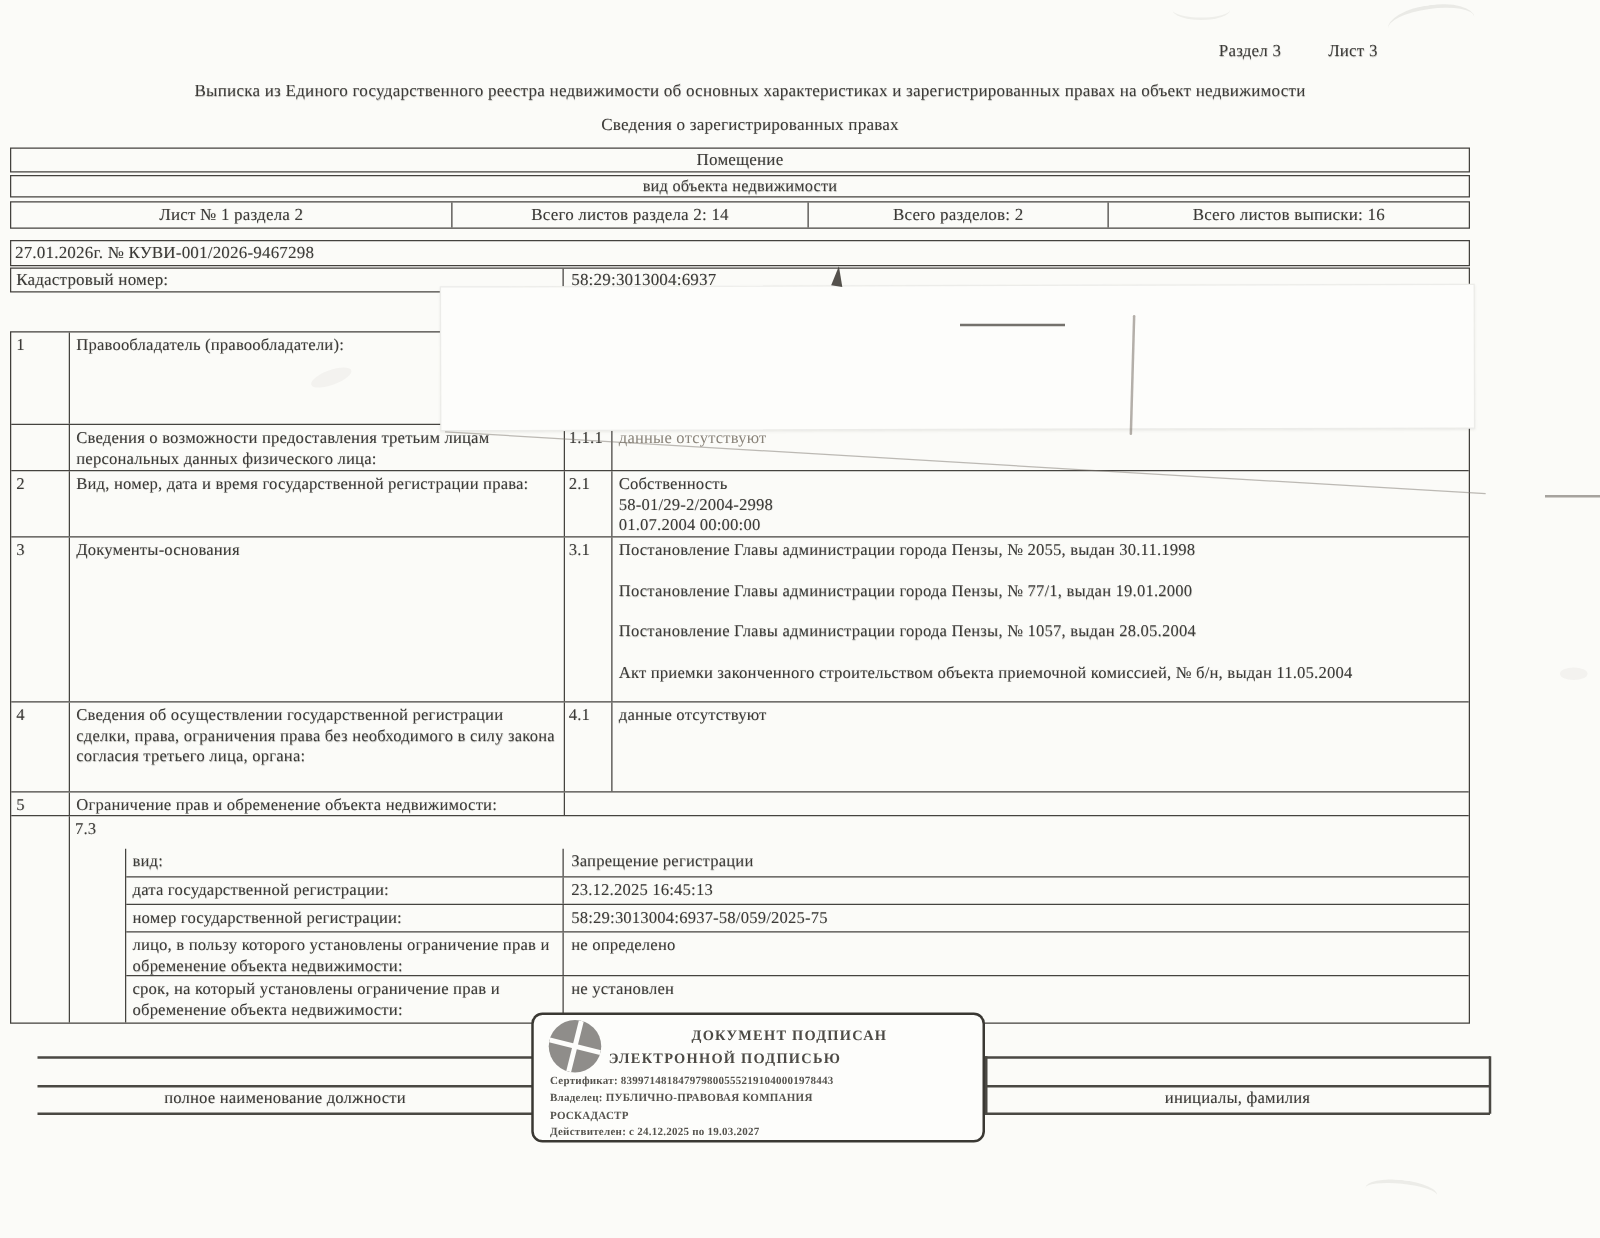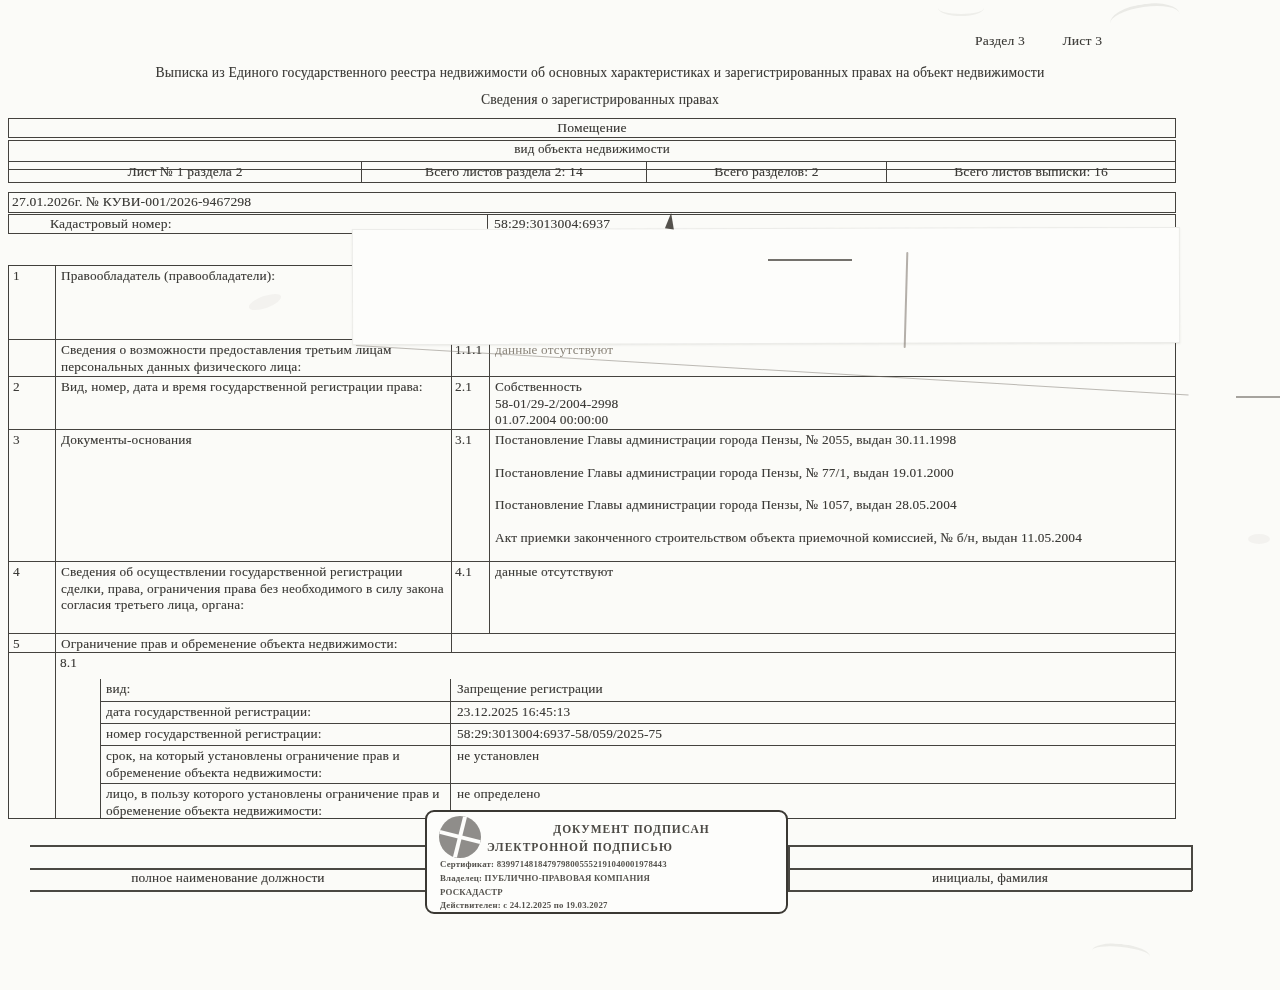--- a/index.html
+++ b/index.html
@@ -16,26 +16,26 @@
     letter-spacing:0.2px;
   }
   .center{text-align:center;}
   .box{border:1.6px solid #44423e;box-sizing:border-box;background:transparent;}
   
   .corner{top:33px;left:975px;width:220px;font-size:13.5px;}
   .corner span{margin-right:34px;}
   .title{top:65px;left:40px;width:1120px;font-size:13.6px;}
   .subtitle{top:92px;left:40px;width:1120px;font-size:13.6px;}
   .hb1{top:118px;left:8px;width:1168px;height:20px;font-size:13.5px;line-height:17px;}
-  .hb2{top:140px;left:8px;width:1168px;height:30px;font-size:13px;line-height:15px;}
+  .hb2{top:140px;left:8px;width:1168px;height:18px;font-size:13px;line-height:15px;}
   .hb3{top:161px;left:8px;width:1168px;height:22px;display:flex;font-size:13.5px;}
   .hb3 .hcell{flex:0 0 auto;border-left:1.6px solid #44423e;display:flex;align-items:center;justify-content:center;box-sizing:border-box;height:100%;}
   .hb3 .hcell:first-child{border-left:none;}
   .daterow{top:192px;left:8px;width:1168px;height:21px;font-size:13.5px;line-height:18px;padding-left:3px;}
-  .cadrow{top:214px;left:8px;width:1168px;height:20px;display:flex;font-size:13.5px;padding-left:37px;}
+  .cadrow{top:214px;left:8px;width:1168px;height:20px;display:flex;font-size:13.5px;}
   .cadrow .cl{width:442px;border-right:1.6px solid #44423e;box-sizing:border-box;padding:1px 4px;}
   .cadrow .cv{flex:1;padding:1px 6px;}
   
   .mtable{top:265px;left:8px;width:1168px;border:1.8px solid #413f3b;box-sizing:border-box;font-size:13.2px;line-height:16.5px;background:transparent;}
   .mrow{display:flex;border-top:1.6px solid #45433f;box-sizing:border-box;}
   .mrow:first-child{border-top:none;}
   .mc{box-sizing:border-box;padding:2px 5px;border-left:1.6px solid #45433f;}
   .mc:first-child{border-left:none;}
   .c-num{flex:0 0 46px;padding-left:4px;}
   .c-label{flex:0 0 396px;}
@@ -173,41 +173,41 @@
   </div>
 
   <div class="mrow r5">
     <div class="mc c-num">5</div>
     <div class="mc" style="flex:0 0 396px;">Ограничение прав и обременение объекта недвижимости:</div>
     <div class="mc c-val"></div>
   </div>
 
   <div class="sub51">
     <div class="c-num mc" style="border-left:none;"></div>
-    <div class="c-51">8.1</div>
+    <div class="c-51">7.3</div>
     <div class="subrows">
       <div class="srow sr-a">
         <div class="s-label">вид:</div>
         <div class="s-val">Запрещение регистрации</div>
       </div>
       <div class="srow sr-b">
         <div class="s-label">дата государственной регистрации:</div>
         <div class="s-val">23.12.2025 16:45:13</div>
       </div>
       <div class="srow sr-c">
         <div class="s-label">номер государственной регистрации:</div>
         <div class="s-val">58:29:3013004:6937-58/059/2025-75</div>
       </div>
+      <div class="srow sr-e">
+        <div class="s-label">лицо, в пользу которого установлены ограничение прав и обременение объекта недвижимости:</div>
+        <div class="s-val">не определено</div>
+      </div>
       <div class="srow sr-d">
         <div class="s-label">срок, на который установлены ограничение прав и обременение объекта недвижимости:</div>
         <div class="s-val">не установлен</div>
-      </div>
-      <div class="srow sr-e">
-        <div class="s-label">лицо, в пользу которого установлены ограничение прав и обременение объекта недвижимости:</div>
-        <div class="s-val">не определено</div>
       </div>
     </div>
   </div>
 </div>
 
 <div class="abs redaction"></div>
 <div class="abs penline-v" style="z-index:3;"></div>
 <div class="abs diagline" style="z-index:3;"></div>
 <div class="abs dash1" style="z-index:3;"></div>
 <div class="abs dash2"></div>

